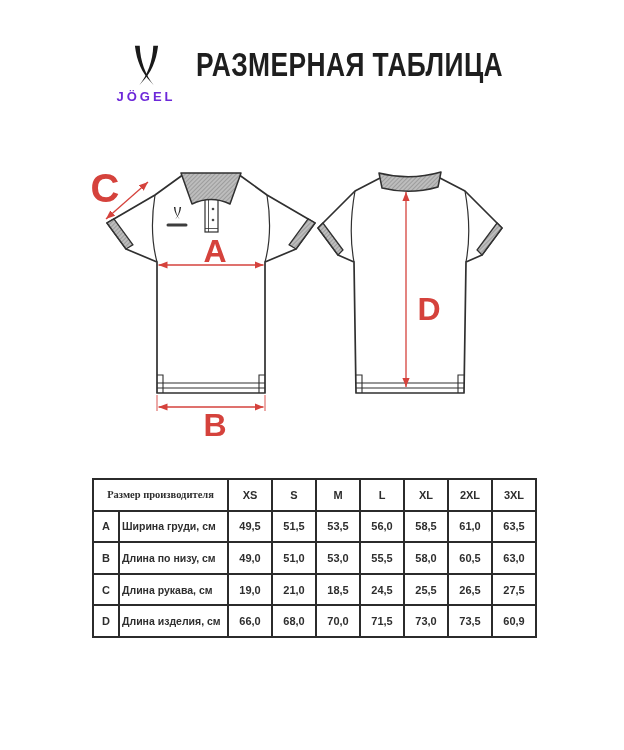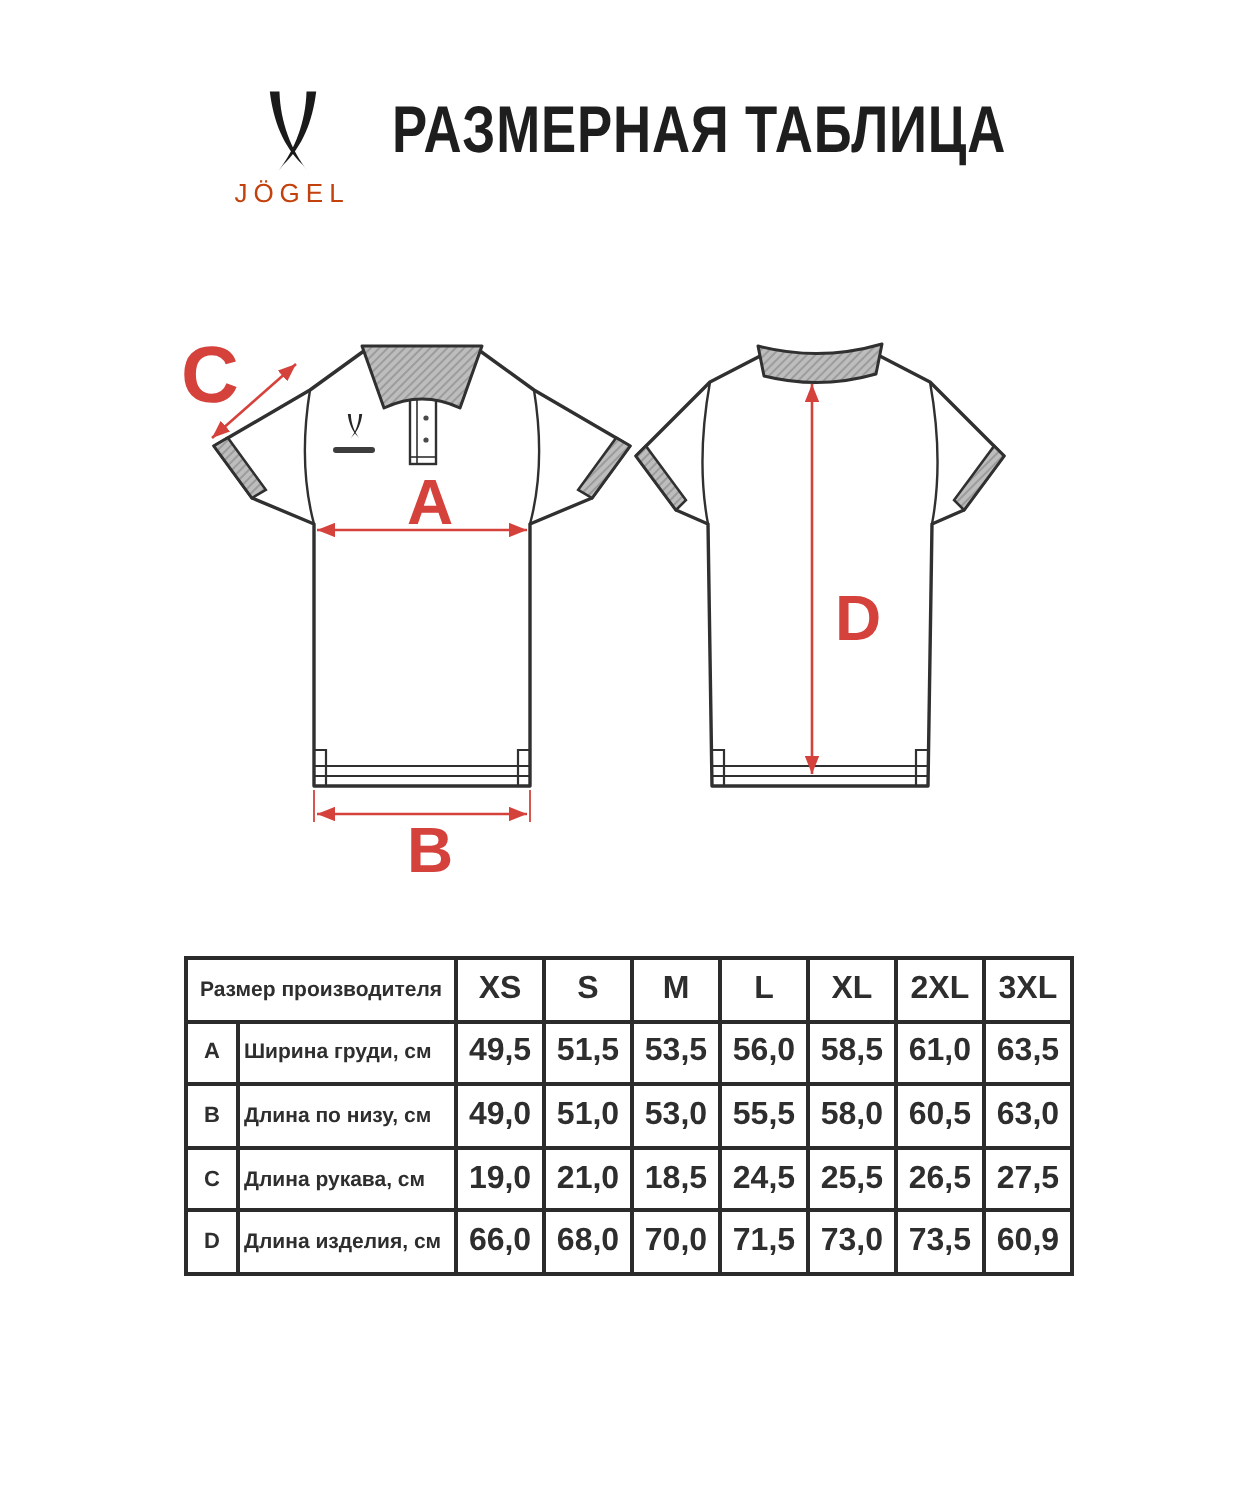--- a/index.html
+++ b/index.html
@@ -2,43 +2,43 @@
 <html><head>
 <meta charset="utf-8">
 <style>
   html,body{margin:0;padding:0;background:#fff;}
   .page{position:relative;width:624px;height:750px;background:#ffffff;
         font-family:"Liberation Sans","DejaVu Sans",sans-serif;overflow:hidden;}
 
   
   .logo-v{position:absolute;left:132px;top:45px;width:29px;height:42px;}
   .brand-name{position:absolute;left:111px;top:89px;width:70px;text-align:center;
-              font-size:13px;font-weight:400;letter-spacing:3px;color:#c2410c;}
+              font-size:13px;font-weight:700;letter-spacing:3px;color:#6d28d9;}
   .title{position:absolute;left:196px;top:46px;margin:0;font-size:33px;font-weight:700;
          color:#1e1e1e;white-space:nowrap;transform:scaleX(0.8);transform-origin:left top;
          letter-spacing:0.5px;}
 
   
   .shirt{position:absolute;}
   #front-shirt{left:80px;top:150px;}
   #back-shirt{left:310px;top:150px;}
 
   .dim{position:absolute;color:#d5423c;font-weight:700;line-height:1;width:34px;text-align:center;}
   #dimA{left:198px;top:235px;font-size:32px;}
   #dimB{left:198px;top:409px;font-size:32px;}
   #dimC{left:88px; top:168px;font-size:40px;}
   #dimD{left:412px;top:293px;font-size:32px;}
 
   
   .size-table{position:absolute;left:92px;top:478px;width:445px;height:160px;
               border-collapse:collapse;table-layout:fixed;}
   .size-table td{border:2px solid #2b2b2b;text-align:center;vertical-align:middle;
-                 font-size:16px;font-weight:700;color:#2e2e2e;padding:0;
+                 font-size:11px;font-weight:700;color:#2e2e2e;padding:0;
                  white-space:nowrap;overflow:hidden;}
-  .size-table td.lbl{font-size:10.5px;}
+  .size-table td.lbl{font-size:10.5px;font-family:Liberation Serif, serif;}
   .size-table td.lbl2{text-align:left;padding-left:2px;font-size:10.5px;}
   .size-table td.ltr{font-size:11px;}
 </style>
 </head>
 <body>
 
 <div class="page">
 
   <svg class="logo-v" viewBox="0 0 30 42">
     <g fill="#1a1a1a">

